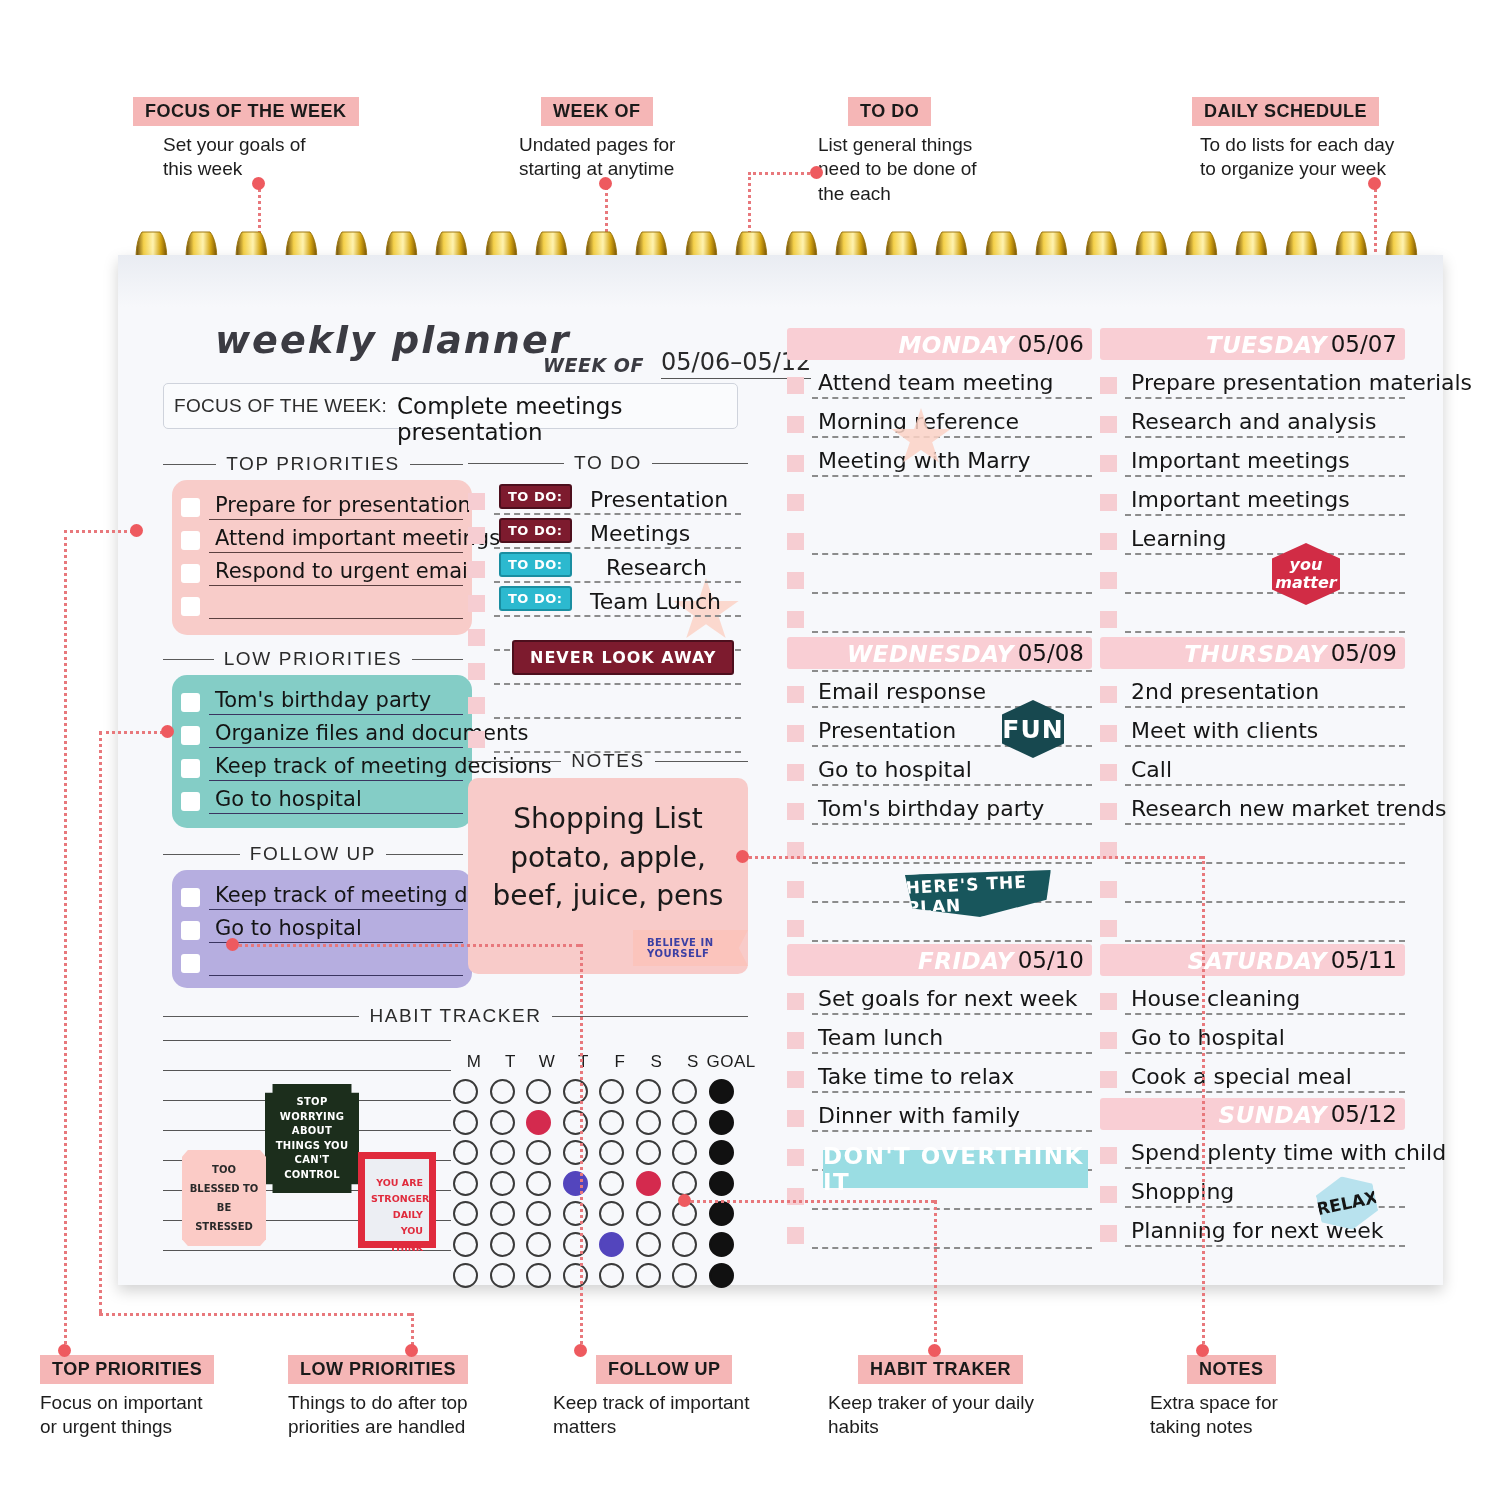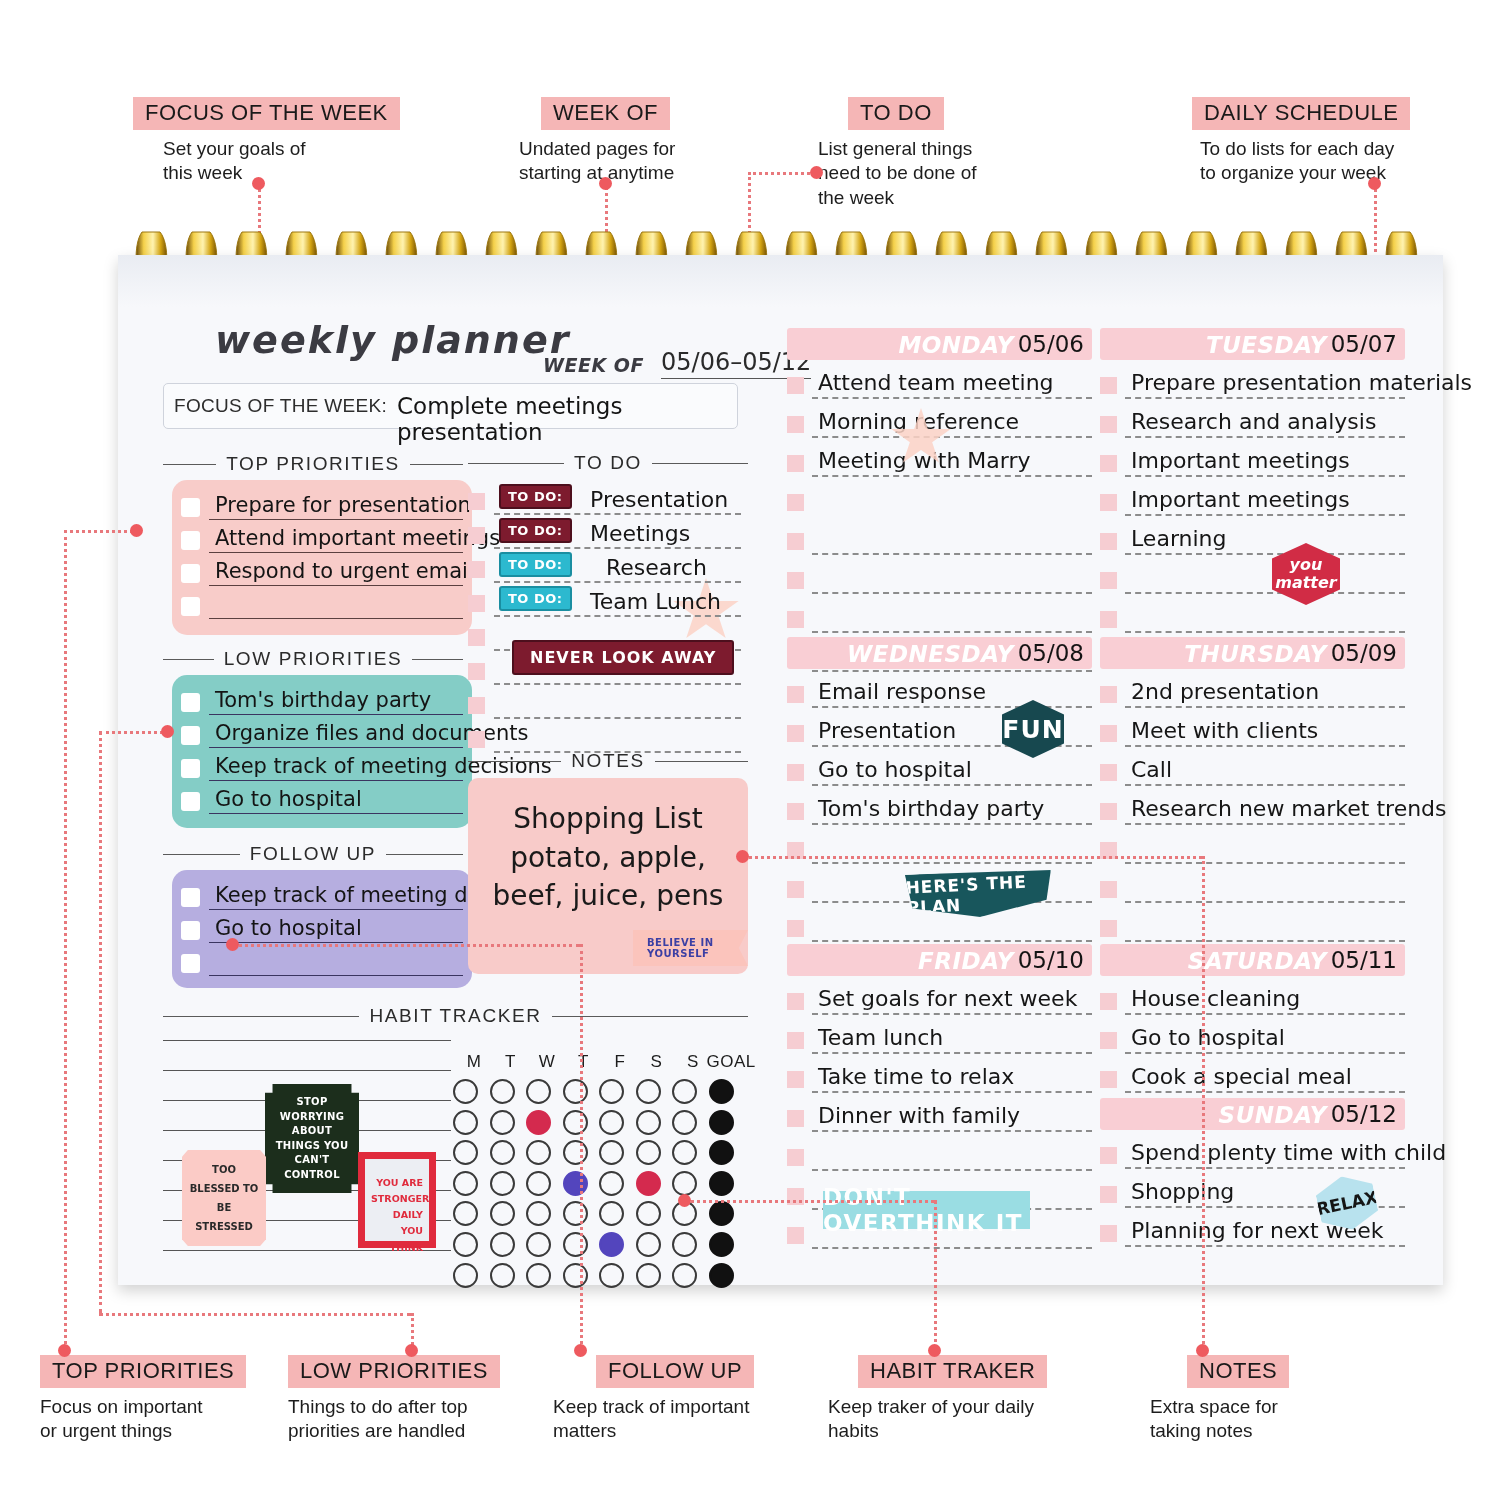--- a/index.html
+++ b/index.html
@@ -6,21 +6,21 @@
   body{
     width:1500px;height:1500px;position:relative;
     background:#ffffff;
     font-family:"Liberation Sans", sans-serif;
     overflow:hidden;
   }
   
   .anno{position:absolute;}
   .anno .tag{
     display:inline-block;background:#f5b6b6;color:#1a1a1a;
-    font-size:22px;font-weight:400;letter-spacing:.5px;
+    font-size:18px;font-weight:700;letter-spacing:.5px;
     padding:5px 12px 6px 12px;line-height:1;white-space:nowrap;
   }
   .anno .desc{
     margin-top:7px;font-size:19px;color:#1d1d1d;line-height:1.28;
     white-space:pre-line;
   }
 
   
   .hline{position:absolute;height:0;border-top:3px dotted #e8787c;}
   .vline{position:absolute;width:0;border-left:3px dotted #e8787c;}
@@ -208,21 +208,21 @@
 </div>
 <div class="anno" style="left:519px;top:97px;">
   <div class="tag" style="margin-left:22px;">WEEK OF</div>
   <div class="desc">Undated pages for
 starting at anytime</div>
 </div>
 <div class="anno" style="left:818px;top:97px;">
   <div class="tag" style="margin-left:30px;">TO DO</div>
   <div class="desc">List general things
 need to be done of
-the week</div>
+the each</div>
 </div>
 <div class="anno" style="left:1192px;top:97px;">
   <div class="tag">DAILY SCHEDULE</div>
   <div class="desc" style="margin-left:8px;">To do lists for each day
 to organize your week</div>
 </div>
 
 <div class="vline" style="left:258px;top:182px;height:132px;"></div>
 <div class="dot" style="left:252px;top:177px;"></div>
 <div class="dot" style="left:252px;top:305px;"></div>
@@ -890,21 +890,21 @@
         </div>
       </div>
     </div>
   </div>
 
 <div class="hex youmatter" style="left:1272px;top:543px;width:68px;height:62px;">you
 matter</div>
 <div class="star" style="left:890px;top:408px;width:62px;height:60px;opacity:.85;"></div>
 <div class="hex fun" style="left:1002px;top:700px;width:62px;height:58px;">FUN</div>
 <div class="banner-plan" style="left:906px;top:871px;width:146px;height:46px;">HERE'S THE PLAN</div>
-<div class="banner-dont" style="left:823px;top:1191px;width:207px;height:38px;">DON'T OVERTHINK IT</div>
+<div class="banner-dont" style="left:823px;top:1150px;width:265px;height:38px;">DON'T OVERTHINK IT</div>
 <div class="hex relax" style="left:1318px;top:1176px;width:58px;height:54px;">RELAX</div>
 
 <div class="anno" style="left:40px;top:1355px;">
   <div class="tag">TOP PRIORITIES</div>
   <div class="desc">Focus on important
 or urgent things</div>
 </div>
 <div class="anno" style="left:288px;top:1355px;">
   <div class="tag">LOW PRIORITIES</div>
   <div class="desc">Things to do after top

